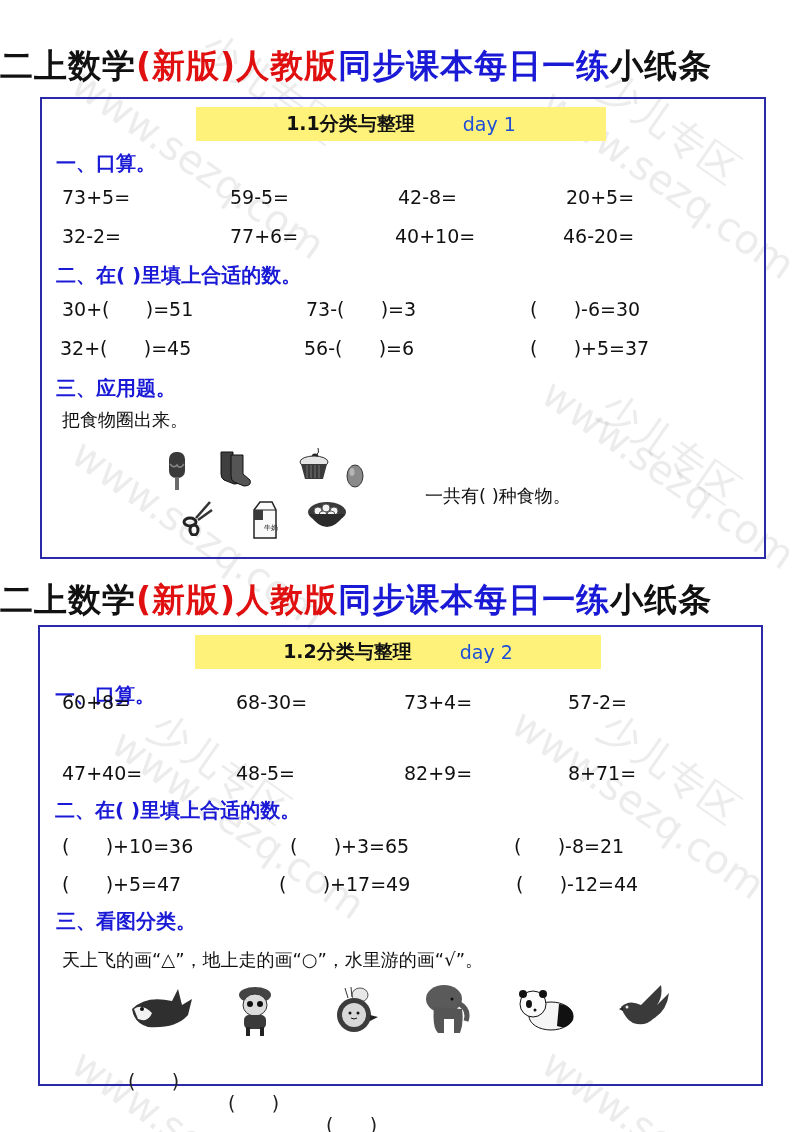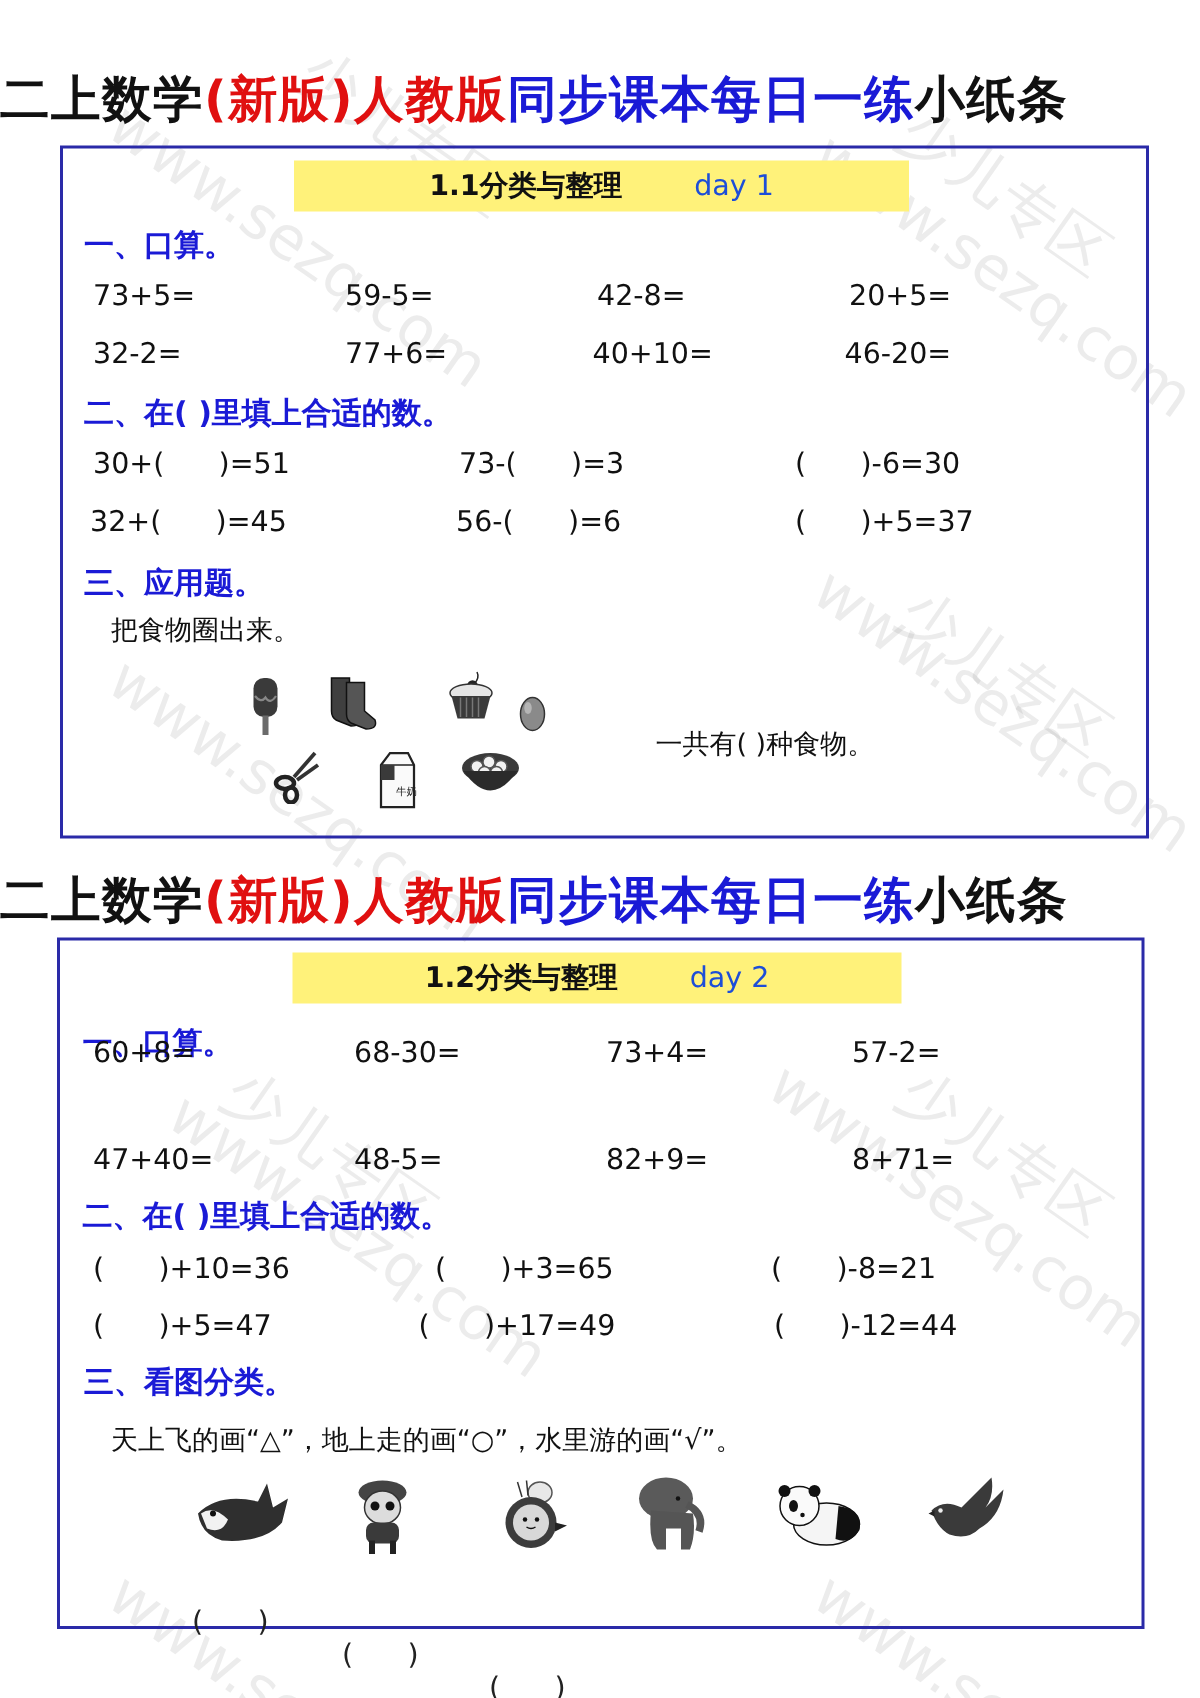--- a/index.html
+++ b/index.html
@@ -24,21 +24,21 @@
     font-size: 19px; font-weight: bold;
   }
   .banner .topic { color: #111; }
   .banner .day { color: #1d4ed8; font-weight: normal; }
 
   .section-head {
     position: absolute; color: #1a1ad6; font-size: 20px; font-weight: bold; white-space: nowrap;
   }
   .row { position: absolute; font-size: 19px; white-space: nowrap; color: #111; }
   .cell { position: absolute; white-space: pre; }
-  .plain { position: absolute; font-size: 18px; white-space: nowrap; color: #111; margin-left: 12px; }
+  .plain { position: absolute; font-size: 18px; white-space: nowrap; color: #111; }
 
   .pic { position: absolute; }
   .paren-row { position: absolute; font-size: 19px; color: #222; white-space: pre; }
 
   .watermark {
     position: absolute; color: rgba(150,150,150,0.18); font-size: 40px; font-weight: normal;
     transform: rotate(35deg); transform-origin: left top; white-space: nowrap; pointer-events: none;
     font-family: "DejaVu Sans", sans-serif;
   }
 </style>

